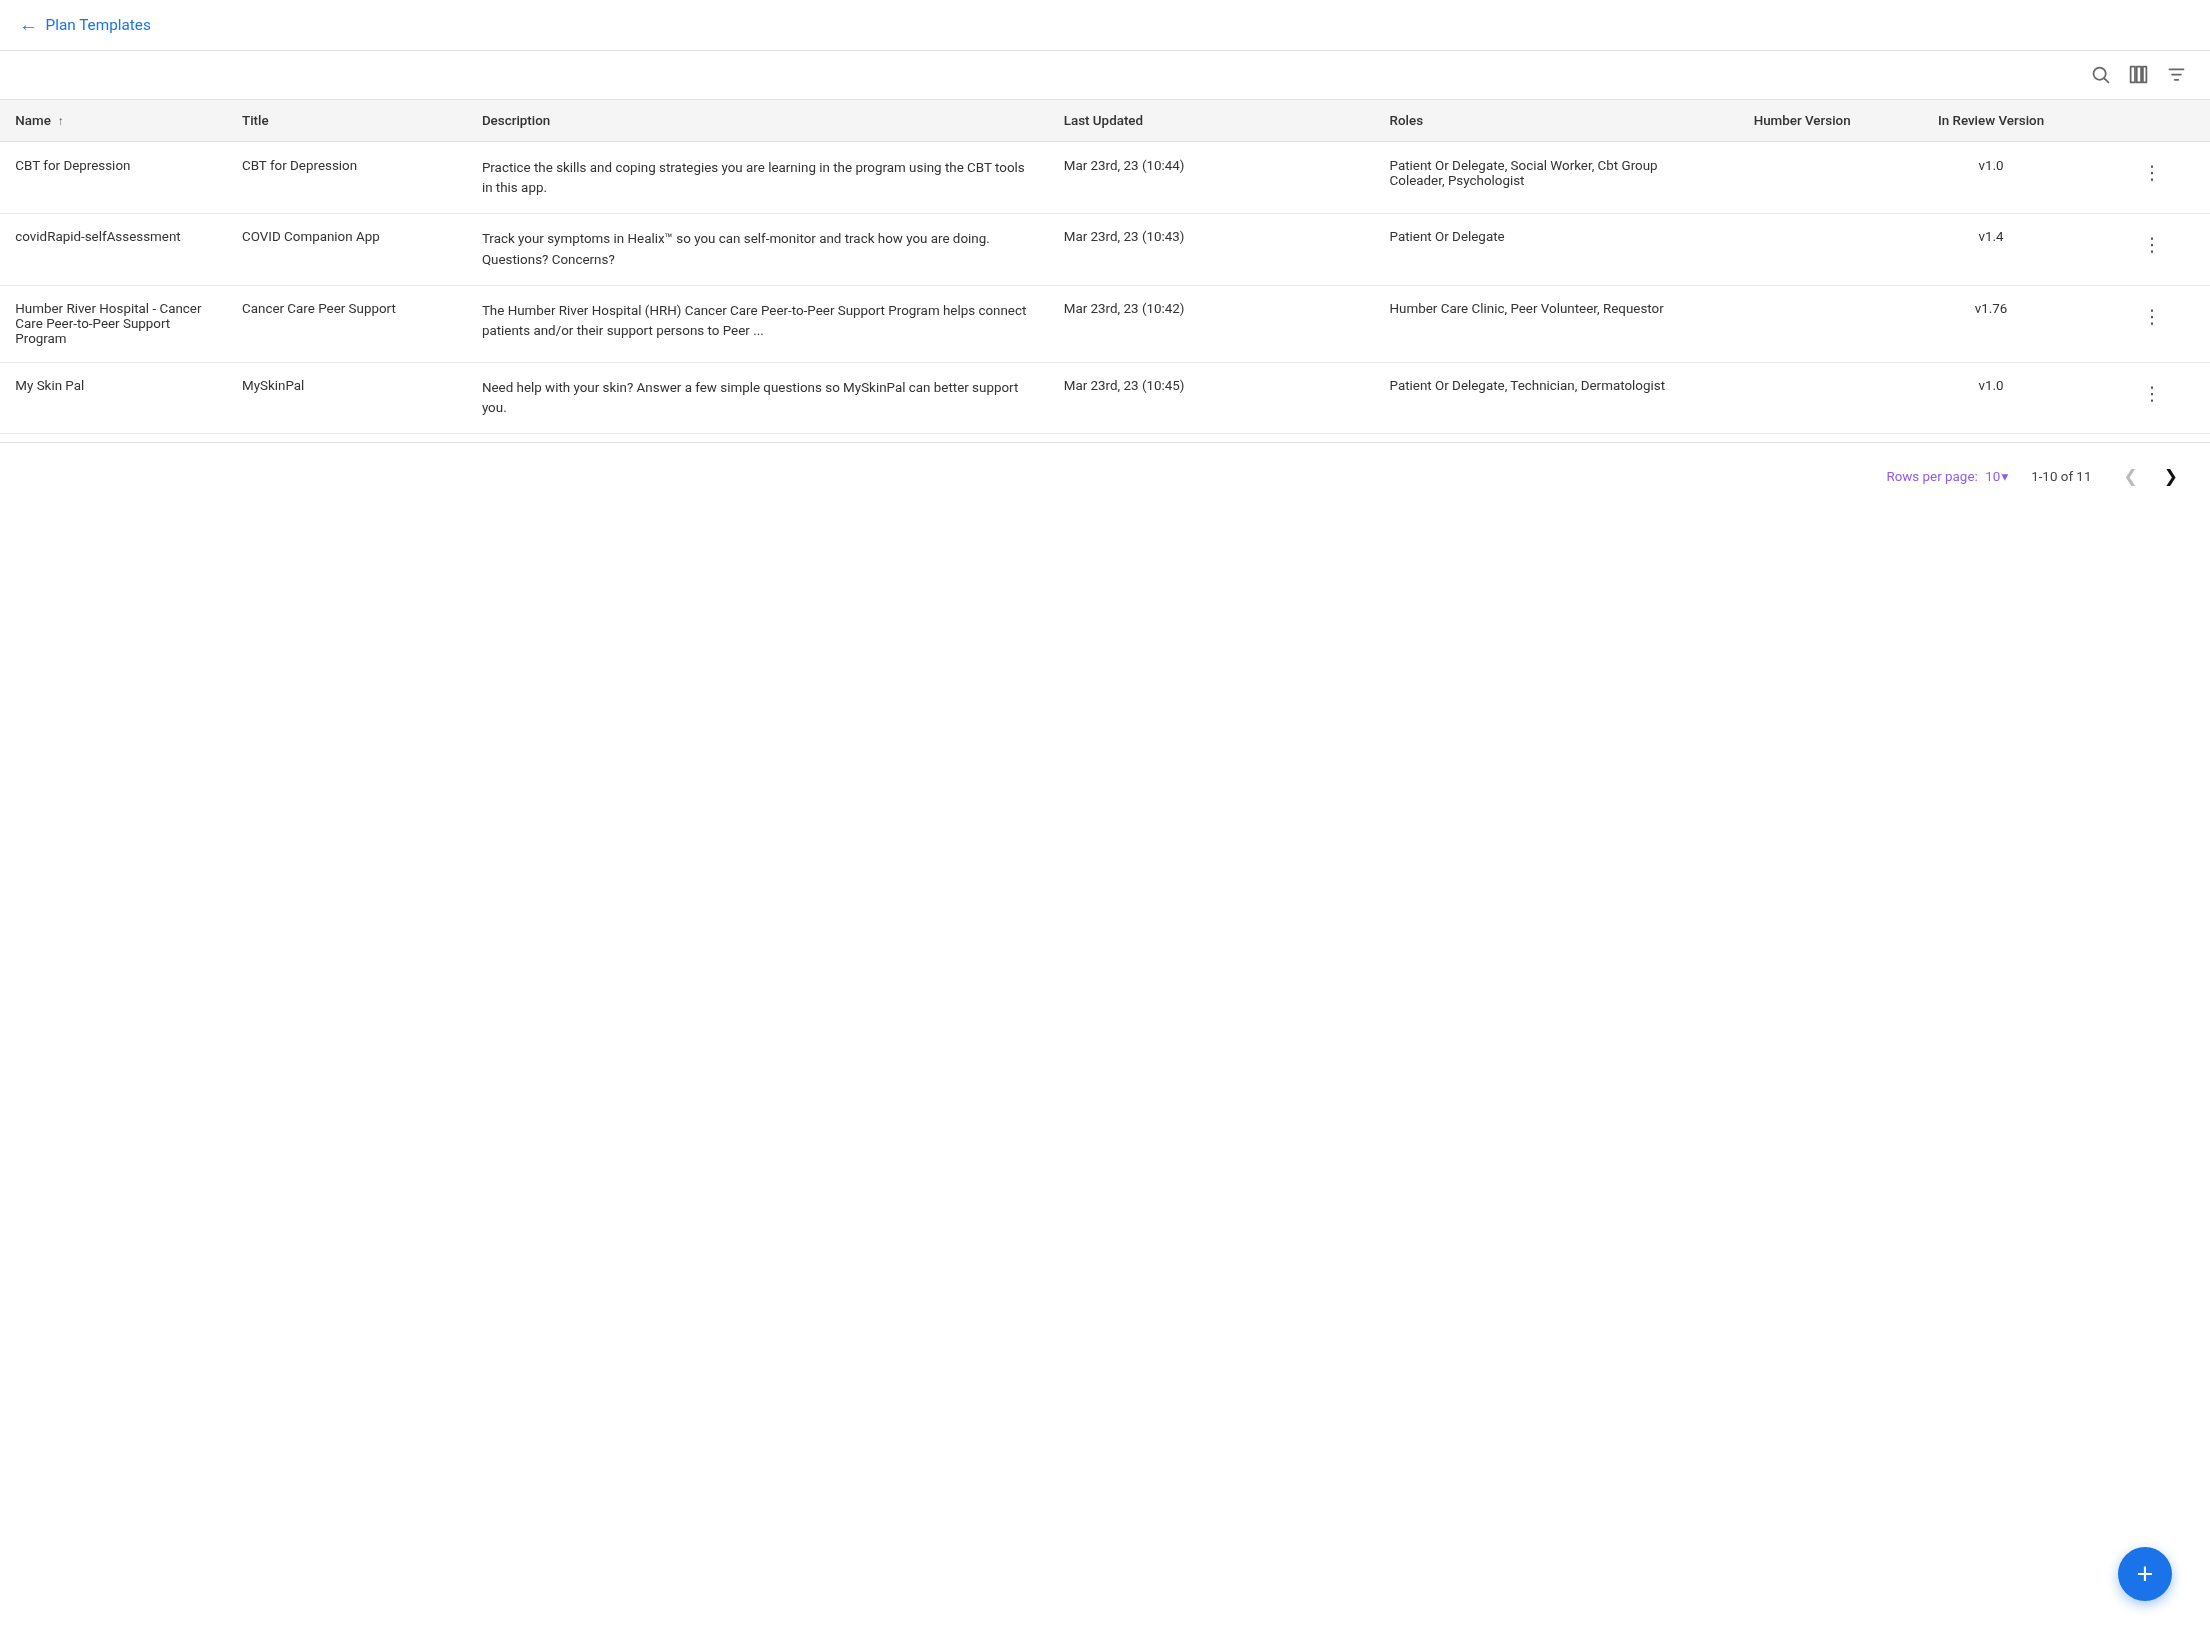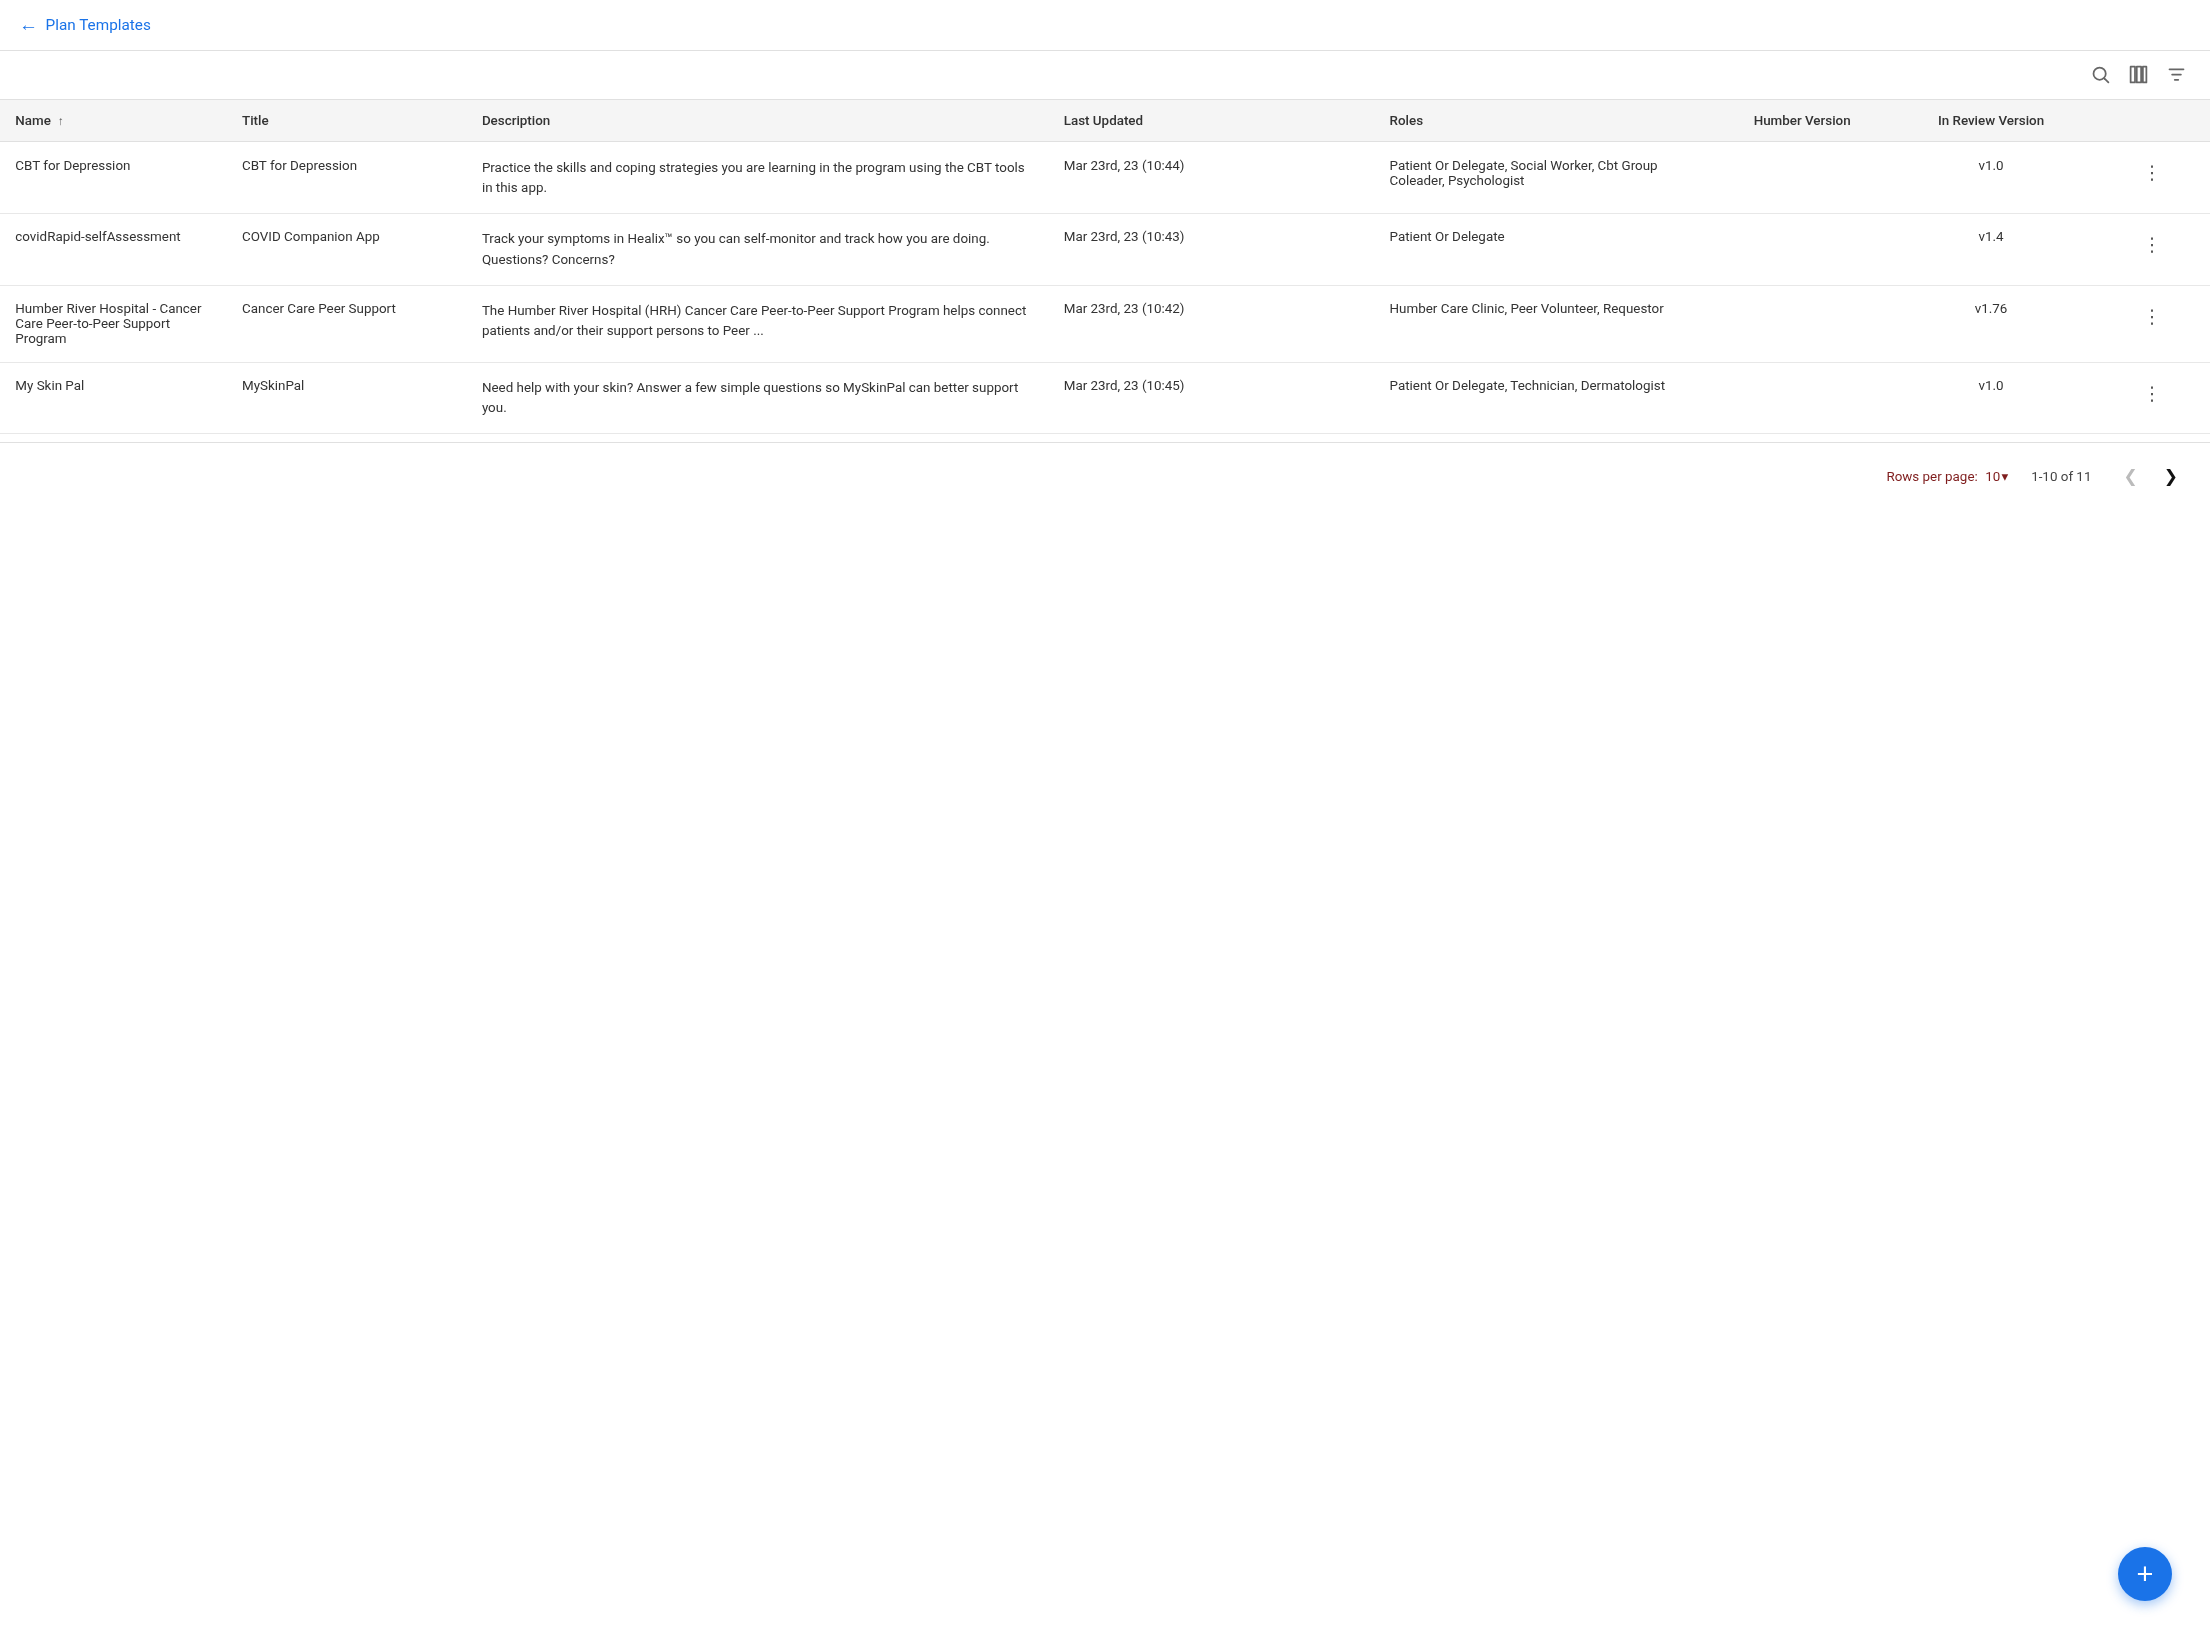--- a/index.html
+++ b/index.html
@@ -127,21 +127,21 @@
       gap: 23px;
       border-top: 1px solid #e0e0e0;
       margin-top: 7.6px;
     }
 
     .rows-per-page {
       display: flex;
       align-items: center;
       gap: 7.6px;
       font-size: 13.4px;
-      color: #7f1d1d;
+      color: #8b5cf6;
     }
 
     .rows-select {
       display: flex;
       align-items: center;
       gap: 1px;
       font-size: 13.4px;
       cursor: pointer;
     }
 

